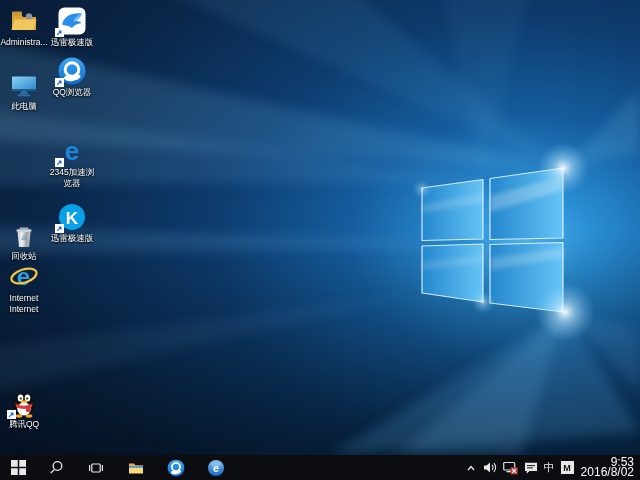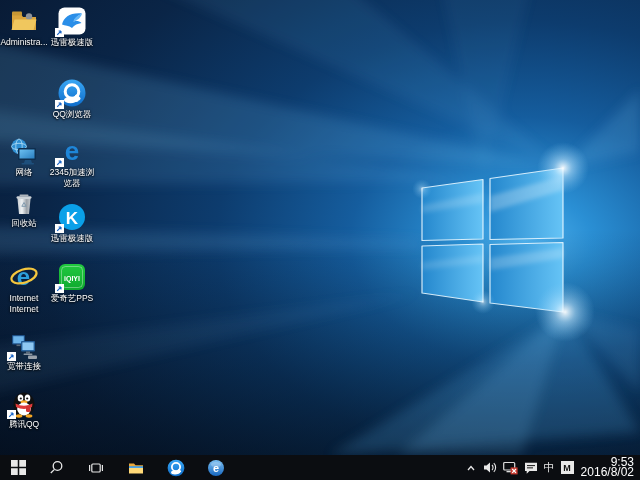--- a/index.html
+++ b/index.html
@@ -112,45 +112,42 @@
         <circle cx="20" cy="10.5" r="3.2" fill="#8d9298"></circle>
         <path d="M15,20 c0-4 2.2-6 5-6 c2.8,0 5,2 5,6 z" fill="#47806b"></path>
         <path d="M2.5,24 L5.5,13.5 H27.5 L24.5,24 Z" fill="#f0c75e"></path>
       </svg>
     </div>
     <div class="lbl">
       <span>Administra...</span>
     </div>
   </div>
 
-
-  <div class="dicon" style="left:0;top:136px">
-    <div class="ic">
-      <svg width="30" height="30" viewBox="0 0 30 30">
-        <defs>
-            <linearGradient id="scr2" x1="0" y1="0" x2="1" y2="1">
-          <stop offset="0" stop-color="#6cc0f2"></stop>
-              <stop offset="1" stop-color="#2a7fc0"></stop>
-        </linearGradient>
-          </defs>
-        <circle cx="10" cy="10.5" r="7.5" fill="#2f8fd2"></circle>
-        <ellipse cx="10" cy="10.5" rx="3.2" ry="7.5" fill="none" stroke="#a8d8f4" stroke-width="0.9"></ellipse>
-        <ellipse cx="10" cy="10.5" rx="7.5" ry="3.2" fill="none" stroke="#a8d8f4" stroke-width="0.9"></ellipse>
-        <rect x="9" y="12" width="18" height="12" rx="1.2" fill="#0e2e4e"></rect>
-        <rect x="10.5" y="13.5" width="15" height="9" fill="url(#scr2)"></rect>
-        <path d="M16,24 h6 l1,3 h-8 z" fill="#1d4f7c"></path>
-        <rect x="12.5" y="27" width="12.5" height="1.4" rx="0.7" fill="#1d4f7c"></rect>
-      </svg>
-    </div>
-    <div class="lbl">
-      <span>网络</span>
-    </div>
-  </div>
-
-  <div class="dicon" style="left:0;top:187px">
+  <div class="dicon" style="left:0;top:70px">
+    <div class="ic">
+      <svg width="30" height="30" viewBox="0 0 30 30">
+        <defs>
+            <linearGradient id="scr1" x1="0" y1="0" x2="1" y2="1">
+          <stop offset="0" stop-color="#8ad4f8"></stop>
+              <stop offset="1" stop-color="#2e86c9"></stop>
+        </linearGradient>
+          </defs>
+        <rect x="3" y="6.5" width="24" height="14" rx="1" fill="url(#scr1)"></rect>
+        <rect x="3" y="19" width="24" height="1.8" fill="#1d5a92"></rect>
+        <path d="M12.5,21 h5 l1.5,3.5 h-8.5 z" fill="#2a6ea8"></path>
+        <rect x="8.5" y="24.6" width="13" height="1.6" rx="0.8" fill="#2a6ea8"></rect>
+      </svg>
+    </div>
+    <div class="lbl">
+      <span>此电脑</span>
+    </div>
+  </div>
+
+
+  <div class="dicon" style="left:0;top:220px">
     <div class="ic">
       <svg width="30" height="30" viewBox="0 0 30 30">
         <defs>
             <linearGradient id="bing1" x1="0" y1="0" x2="1" y2="0">
           <stop offset="0" stop-color="#c9ced3"></stop>
               <stop offset="0.35" stop-color="#eef1f3"></stop>
           <stop offset="0.7" stop-color="#9aa1a8"></stop>
               <stop offset="1" stop-color="#c2c7cc"></stop>
         </linearGradient>
           </defs>
@@ -173,41 +170,20 @@
           <ellipse cx="15" cy="14" rx="13" ry="6.6" fill="none" stroke="#f4c63d" stroke-width="2.2"></ellipse>
         </g>
       </svg>
     </div>
     <div class="lbl">
       <span>Internet</span>
       <span>Internet</span>
     </div>
   </div>
 
-  <div class="dicon" style="left:0;top:330px">
-    <div class="ic">
-      <svg width="30" height="30" viewBox="0 0 30 30">
-        <rect x="3" y="5" width="13" height="9.5" rx="1" fill="#1d4f86"></rect>
-        <rect x="4.2" y="6.2" width="10.6" height="7.1" fill="#6db4ea"></rect>
-        <rect x="7.5" y="14.5" width="4" height="1.6" fill="#5a6a7a"></rect>
-        <rect x="12" y="11" width="14" height="10.5" rx="1" fill="#235c96"></rect>
-        <rect x="13.4" y="12.4" width="11.2" height="7.7" fill="#8ec8f2"></rect>
-        <rect x="17" y="21.5" width="4" height="2" fill="#5a6a7a"></rect>
-        <rect x="14.5" y="23.5" width="9" height="1.4" rx="0.7" fill="#8d98a3"></rect>
-        <rect x="19" y="25.5" width="9" height="3.4" rx="1" fill="#9aa2ab"></rect>
-      </svg>
-      <svg class="shortcut" viewBox="0 0 9 9">
-        <rect x="0" y="0" width="9" height="9" fill="#ffffff"></rect>
-        <path d="M2.2,6.8 L6,3 M6,3 h-2.4 M6,3 v2.4" stroke="#1a66c8" stroke-width="1.1" fill="none"></path>
-      </svg>
-    </div>
-    <div class="lbl">
-      <span>宽带连接</span>
-    </div>
-  </div>
 
   <div class="dicon" style="left:48px;top:6px">
     <div class="ic">
       <svg width="30" height="30" viewBox="0 0 30 30">
         <rect x="1.5" y="1.5" width="27" height="27" rx="6" fill="#ffffff"></rect>
         <path d="M5,18.5 C7,11 13,6.5 25,7.5 C20,10.5 17.5,12.5 16.5,15.5 C20,14.5 22,15 24.5,17 C20.5,17.8 17.5,18.8 15,22 C12,19.5 8,19.8 5,18.5 Z" fill="#2a8ee8"></path>
         <path d="M16.5,15.5 C17,12.5 19.5,10 25,7.5 C24,11.5 20.5,14.5 16.5,15.5 Z" fill="#63b6f7"></path>
       </svg>
       <svg class="shortcut" viewBox="0 0 9 9">
         <rect x="0" y="0" width="9" height="9" fill="#ffffff"></rect>
@@ -237,21 +213,21 @@
       <svg class="shortcut" viewBox="0 0 9 9">
         <rect x="0" y="0" width="9" height="9" fill="#ffffff"></rect>
         <path d="M2.2,6.8 L6,3 M6,3 h-2.4 M6,3 v2.4" stroke="#1a66c8" stroke-width="1.1" fill="none"></path>
       </svg>
     </div>
     <div class="lbl">
       <span>腾讯QQ</span>
     </div>
   </div>
 
-  <div class="dicon" style="left:48px;top:78px">
+  <div class="dicon" style="left:48px;top:56px">
     <div class="ic">
       <svg width="30" height="30" viewBox="0 0 30 30">
         <defs>
             <linearGradient id="qbg1" x1="0" y1="0" x2="0" y2="1">
           <stop offset="0" stop-color="#39a7f5"></stop>
               <stop offset="1" stop-color="#0e6cc9"></stop>
         </linearGradient>
           </defs>
         <circle cx="15" cy="15" r="13.5" fill="url(#qbg1)"></circle>
         <circle cx="15" cy="13.5" r="6.8" fill="none" stroke="#ffffff" stroke-width="3"></circle>
@@ -294,42 +270,20 @@
       <svg class="shortcut" viewBox="0 0 9 9">
         <rect x="0" y="0" width="9" height="9" fill="#ffffff"></rect>
         <path d="M2.2,6.8 L6,3 M6,3 h-2.4 M6,3 v2.4" stroke="#1a66c8" stroke-width="1.1" fill="none"></path>
       </svg>
     </div>
     <div class="lbl">
       <span>迅雷极速版</span>
     </div>
   </div>
 
-  <div class="dicon" style="left:48px;top:262px">
-    <div class="ic">
-      <svg width="30" height="30" viewBox="0 0 30 30">
-        <defs>
-            <linearGradient id="iqg1" x1="0" y1="0" x2="0" y2="1">
-          <stop offset="0" stop-color="#21c93f"></stop>
-              <stop offset="1" stop-color="#0fa92e"></stop>
-        </linearGradient>
-          </defs>
-        <rect x="2" y="2" width="26" height="26" rx="6" fill="url(#iqg1)"></rect>
-        <rect x="4.5" y="4.5" width="21" height="21" rx="4" fill="none" stroke="#ffffff" stroke-opacity="0.35" stroke-width="1"></rect>
-        <text x="15" y="18.5" font-size="7" font-weight="bold" fill="#ffffff" text-anchor="middle" font-family="Liberation Sans, sans-serif">iQIYI</text>
-      </svg>
-      <svg class="shortcut" viewBox="0 0 9 9">
-        <rect x="0" y="0" width="9" height="9" fill="#ffffff"></rect>
-        <path d="M2.2,6.8 L6,3 M6,3 h-2.4 M6,3 v2.4" stroke="#1a66c8" stroke-width="1.1" fill="none"></path>
-      </svg>
-    </div>
-    <div class="lbl">
-      <span>爱奇艺PPS</span>
-    </div>
-  </div>
 
   <div class="taskbar">
 
     <button class="tbtn start">
       <svg width="15" height="15" viewBox="0 0 16 16">
         <rect x="0" y="0" width="7.2" height="7.2" fill="#e8e8e8"></rect>
         <rect x="8.8" y="0" width="7.2" height="7.2" fill="#e8e8e8"></rect>
         <rect x="0" y="8.8" width="7.2" height="7.2" fill="#e8e8e8"></rect>
         <rect x="8.8" y="8.8" width="7.2" height="7.2" fill="#e8e8e8"></rect>
       </svg>

